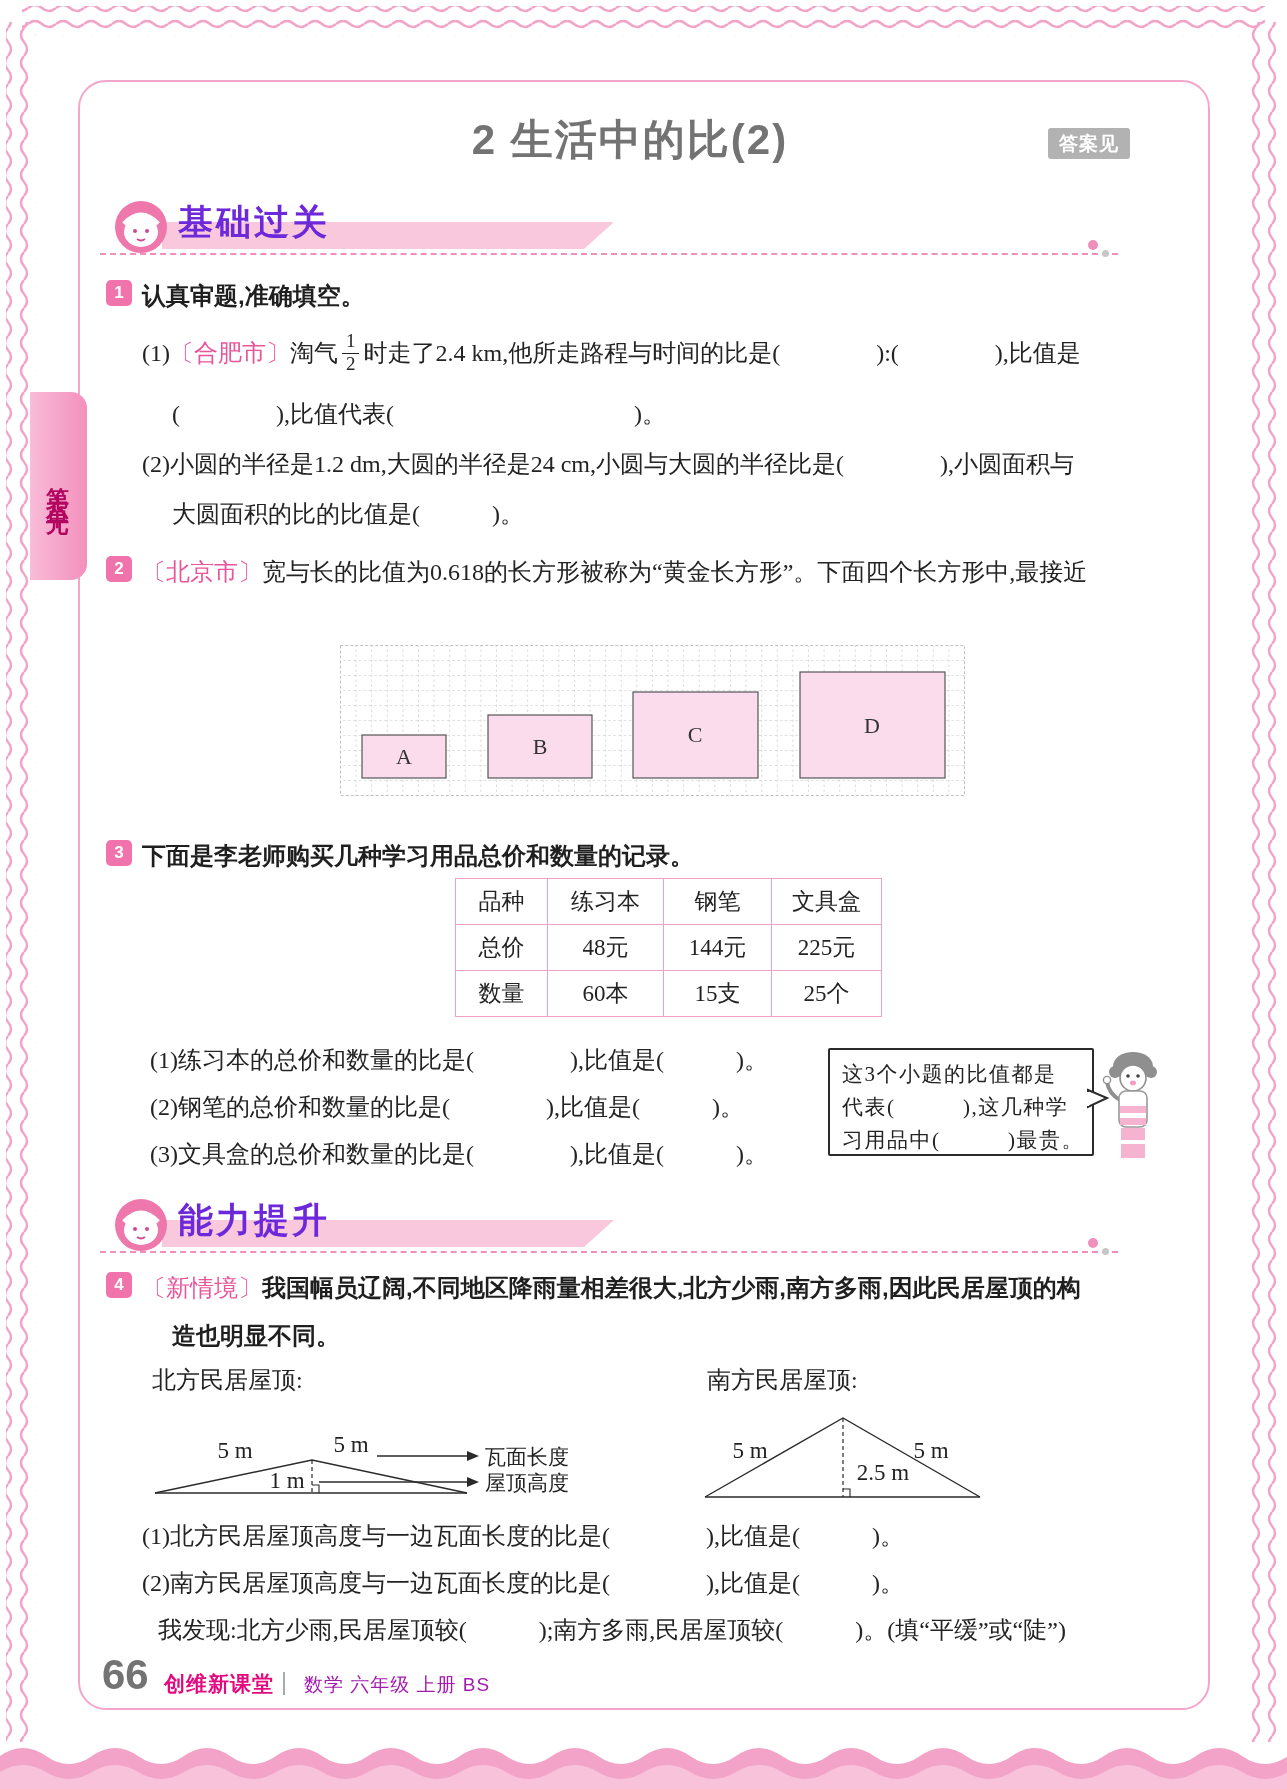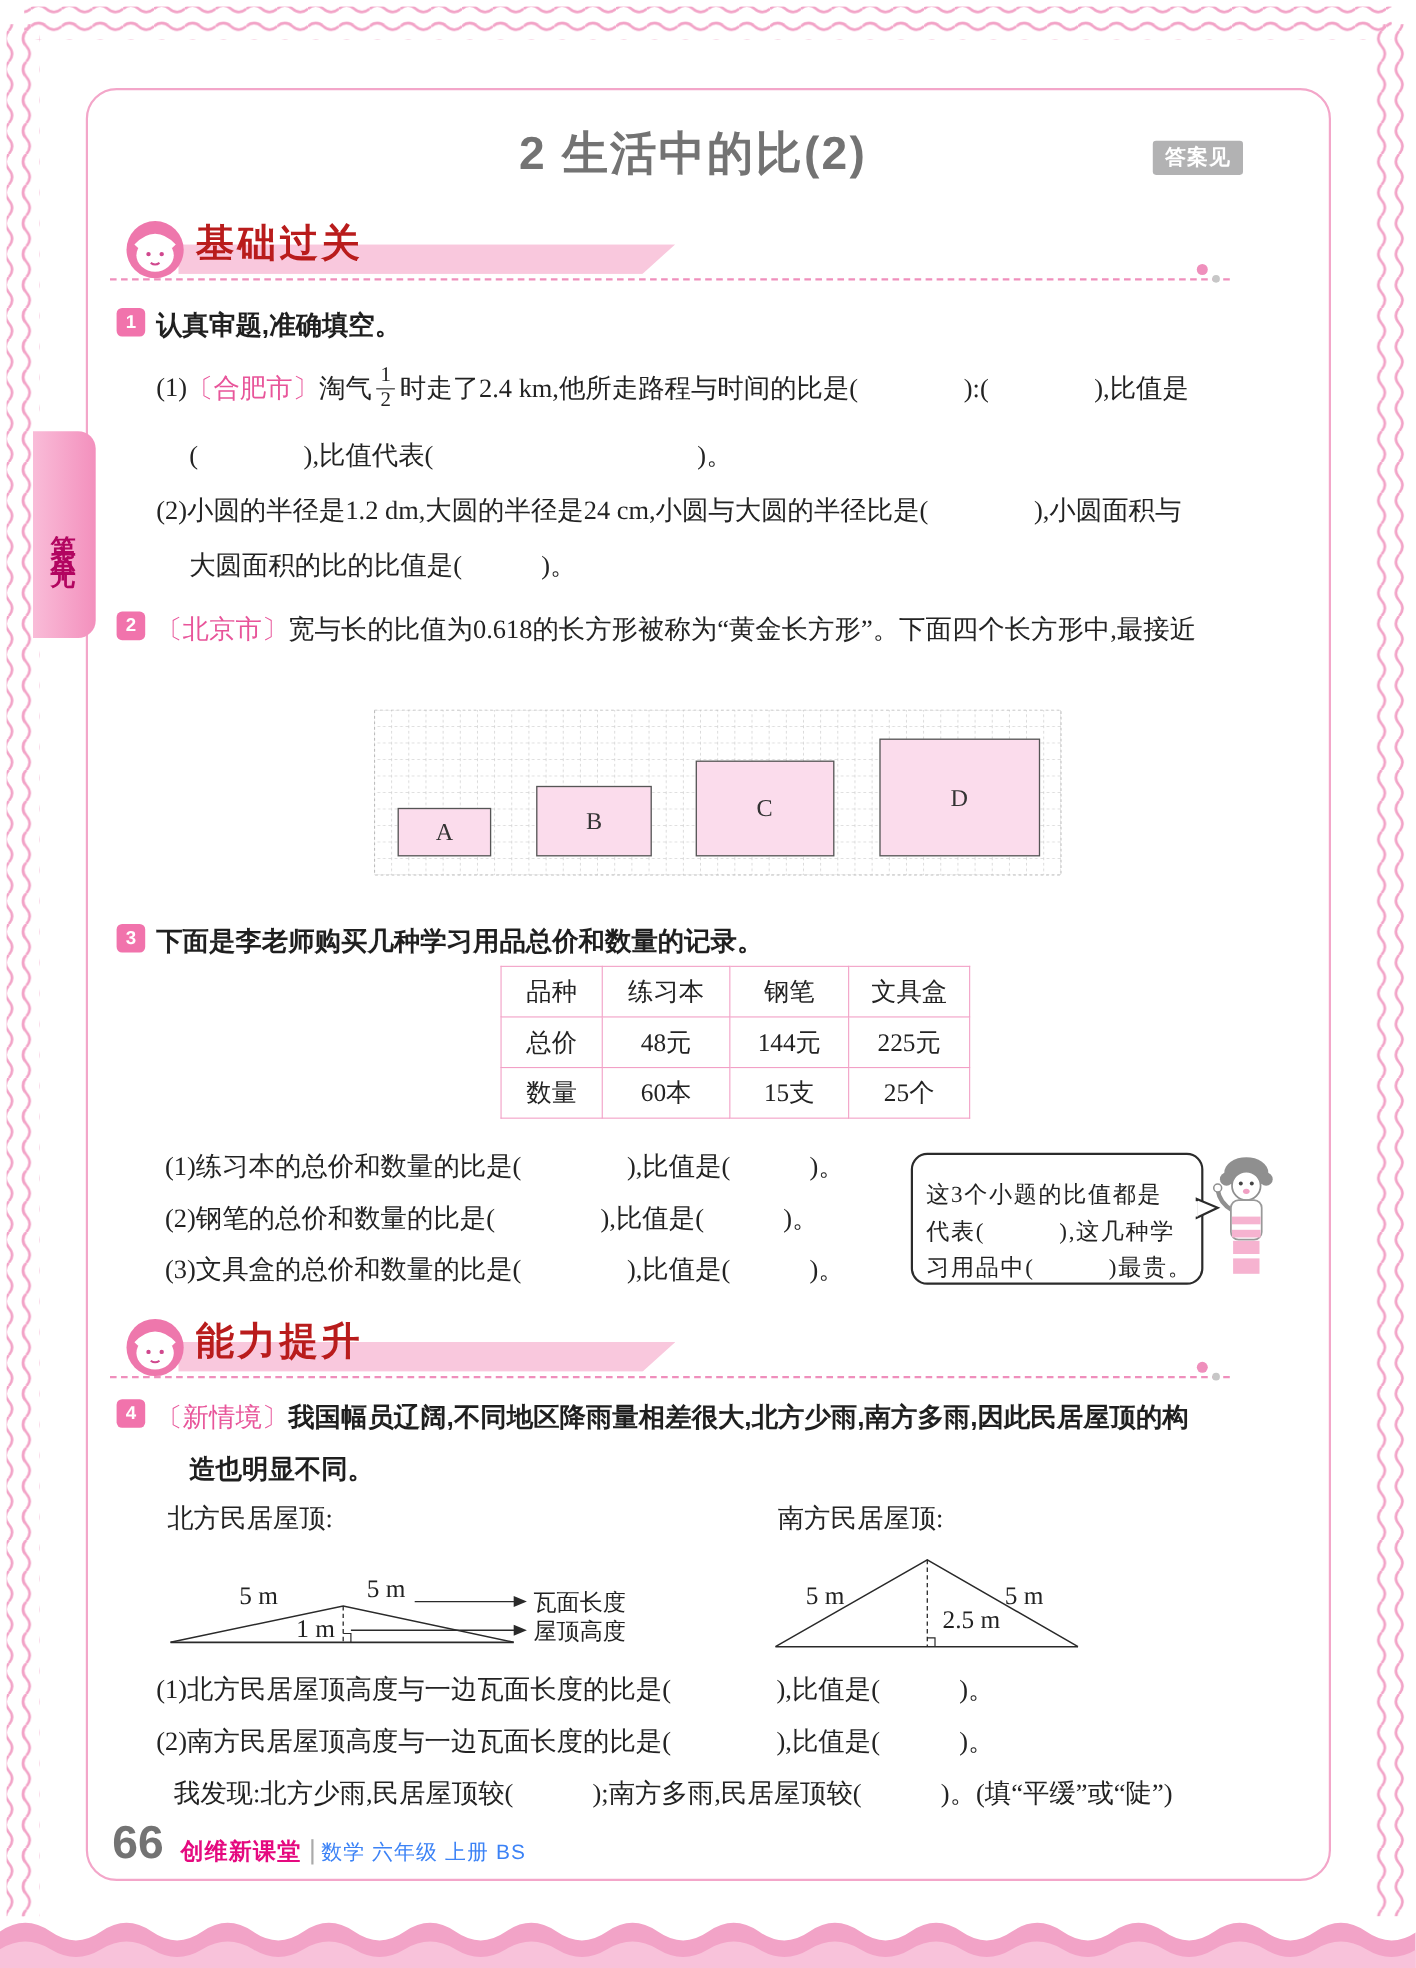--- a/index.html
+++ b/index.html
@@ -19,49 +19,49 @@
 
   .side-tab { position:absolute; left:30px; top:392px; width:57px; height:188px;
     background:linear-gradient(90deg,#f9bcd8,#f390bd); border-radius:0 16px 16px 0; z-index:4;
     display:flex; align-items:center; justify-content:center; }
   .side-tab span { writing-mode:vertical-rl; font:700 23px "Liberation Sans",sans-serif;
     color:#b20560; letter-spacing:9px; }
 
   .sec-trap { position:absolute; height:27px; background:#f9c8dd;
     clip-path:polygon(0 0,100% 0,calc(100% - 30px) 100%,0 100%); }
   .sec-title { position:absolute; font:700 35px/40px "Liberation Sans","DejaVu Sans",sans-serif;
-    color:#b91c1c; letter-spacing:3px; }
+    color:#6d28d9; letter-spacing:3px; }
   .sec-dash { position:absolute; width:1018px; border-top:2px dashed #ef8fbc; }
   .dot { position:absolute; border-radius:50%; }
 
   .qnum { position:absolute; width:26px; height:26px; background:#f173ac; color:#fff;
     border-radius:5px; font:700 17px/26px "Liberation Sans",sans-serif; text-align:center; }
   .txt { position:absolute; font-size:24px; color:#232323; white-space:nowrap;
     font-family:"Liberation Serif","DejaVu Serif",serif; }
   .bold-line { font-family:"Liberation Sans","DejaVu Sans",sans-serif; font-weight:700; font-size:24px; color:#1f1f1f; }
   .tag { color:#e8559a; }
   .q1s1 { display:flex; align-items:center; }
   .frac { display:inline-flex; flex-direction:column; align-items:center; line-height:1.1;
     font-size:19px; margin:0 4px; }
   .frac .fnum { border-bottom:1.6px solid #222; padding:0 4px 1px; }
 
   table.goods { position:absolute; left:455px; top:878px; border-collapse:collapse; }
   table.goods td { border:1.6px solid #f2a0c6; text-align:center; font-size:23px; color:#232323;
     height:46px; font-family:"Liberation Serif",serif; }
   table.goods td.c0 { width:92px; } table.goods td.c1 { width:116px; }
   table.goods td.c2 { width:108px; } table.goods td.c3 { width:110px; }
 
-  .bubble { position:absolute; left:828px; top:1048px; width:266px; height:120px;
-    border:2px solid #2b2b2b; border-radius:15px; background:#fff; padding:20px 12px; }
+  .bubble { position:absolute; left:828px; top:1048px; width:266px; height:108px;
+    border:2px solid #2b2b2b; border-radius:2px; background:#fff; padding:8px 12px; }
   .bubble div { font-size:21px; line-height:33px; color:#232323; letter-spacing:1.5px; white-space:nowrap; }
 
   .footer-num { position:absolute; left:102px; top:1652px; font:700 42px/46px "Liberation Sans",sans-serif; color:#737373; }
   .footer-brand { position:absolute; left:164px; top:1672px; font:700 21px/24px "Liberation Sans",sans-serif; color:#e5097f; letter-spacing:1px; }
   .footer-sep { position:absolute; left:283px; top:1672px; width:2px; height:23px; background:#aaa; }
-  .footer-meta { position:absolute; left:292px; top:1674px; font:19px/22px "Liberation Sans",sans-serif; color:#3b82f6; letter-spacing:1px; }
+  .footer-meta { position:absolute; left:304px; top:1674px; font:19px/22px "Liberation Sans",sans-serif; color:#a21caf; letter-spacing:1px; }
 </style>
 </head>
 <body>
 
 <div class="page">
 
   <svg class="frame-svg" width="1287" height="1789" viewBox="0 0 1287 1789">
     <defs>
       <pattern id="wavh" width="28" height="16" patternUnits="userSpaceOnUse">
         <path d="M0 8 Q7 2 14 8 T28 8" fill="none" stroke="#f2a3c7" stroke-width="2.4"></path>

